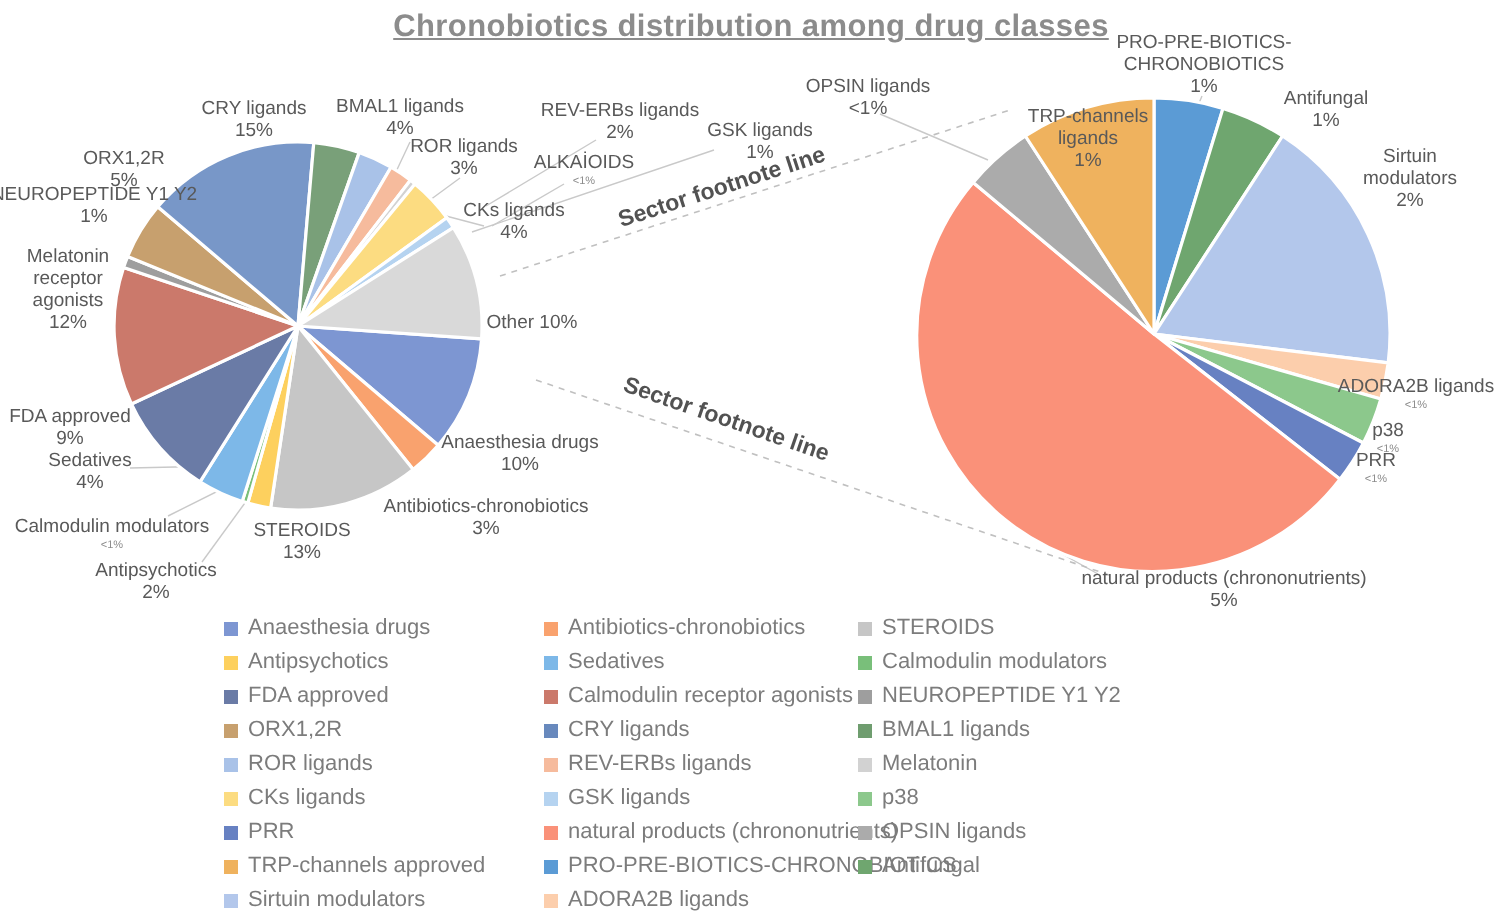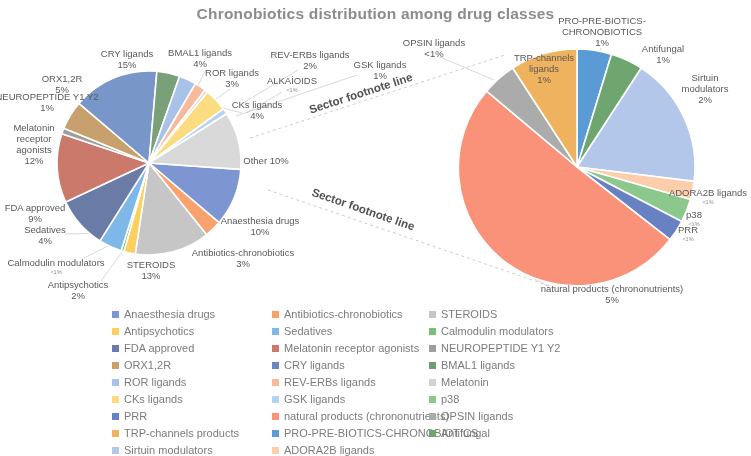--- a/index.html
+++ b/index.html
@@ -1,19 +1,19 @@
 <!DOCTYPE html>
 <html><head>
 <meta charset="utf-8">
 <style>
   html,body{margin:0;padding:0;background:#fff;}
   .stage{position:relative;width:751px;height:456px;background:#ffffff;overflow:hidden;
          font-family:"Liberation Sans",sans-serif;}
   .title{position:absolute;top:5px;left:0;right:0;text-align:center;
-         font-size:15.5px;font-weight:bold;color:#8c8c8c;letter-spacing:.2px;}
+         font-size:15.5px;font-weight:bold;color:#8c8c8c;letter-spacing:.2px;text-decoration:underline;}
   svg.chart{position:absolute;top:0;left:0;}
   .legend{position:absolute;left:112px;top:306px;display:grid;
           grid-template-columns:160px 157px auto;font-size:11px;color:#7c7c7c;}
   .legend-item{height:17px;line-height:17px;white-space:nowrap;display:flex;align-items:center;}
   .swatch{width:7px;height:7px;display:inline-block;margin-right:5px;flex:0 0 auto;}
 </style>
 </head>
 <body>
 
 <div class="stage">
@@ -205,21 +205,21 @@
       <span class="legend-item">
         <span class="swatch" style="background: rgb(121, 191, 122);"></span>
         <span>Calmodulin modulators</span>
       </span>
       <span class="legend-item">
         <span class="swatch" style="background: rgb(106, 123, 166);"></span>
         <span>FDA approved</span>
       </span>
       <span class="legend-item">
         <span class="swatch" style="background: rgb(203, 121, 107);"></span>
-        <span>Melatonin receptor agonists</span>
+        <span>Calmodulin receptor agonists</span>
       </span>
       <span class="legend-item">
         <span class="swatch" style="background: rgb(158, 158, 158);"></span>
         <span>NEUROPEPTIDE Y1 Y2</span>
       </span>
       <span class="legend-item">
         <span class="swatch" style="background: rgb(199, 160, 110);"></span>
         <span>ORX1,2R</span>
       </span>
       <span class="legend-item">
@@ -261,21 +261,21 @@
       <span class="legend-item">
         <span class="swatch" style="background: rgb(250, 145, 121);"></span>
         <span>natural products (chrononutrients)</span>
       </span>
       <span class="legend-item">
         <span class="swatch" style="background: rgb(171, 171, 171);"></span>
         <span>OPSIN ligands</span>
       </span>
       <span class="legend-item">
         <span class="swatch" style="background: rgb(239, 178, 94);"></span>
-        <span>TRP-channels products</span>
+        <span>TRP-channels approved</span>
       </span>
       <span class="legend-item">
         <span class="swatch" style="background: rgb(91, 155, 213);"></span>
         <span>PRO-PRE-BIOTICS-CHRONOBIOTICS</span>
       </span>
       <span class="legend-item">
         <span class="swatch" style="background: rgb(111, 166, 111);"></span>
         <span>Antifungal</span>
       </span>
       <span class="legend-item">

